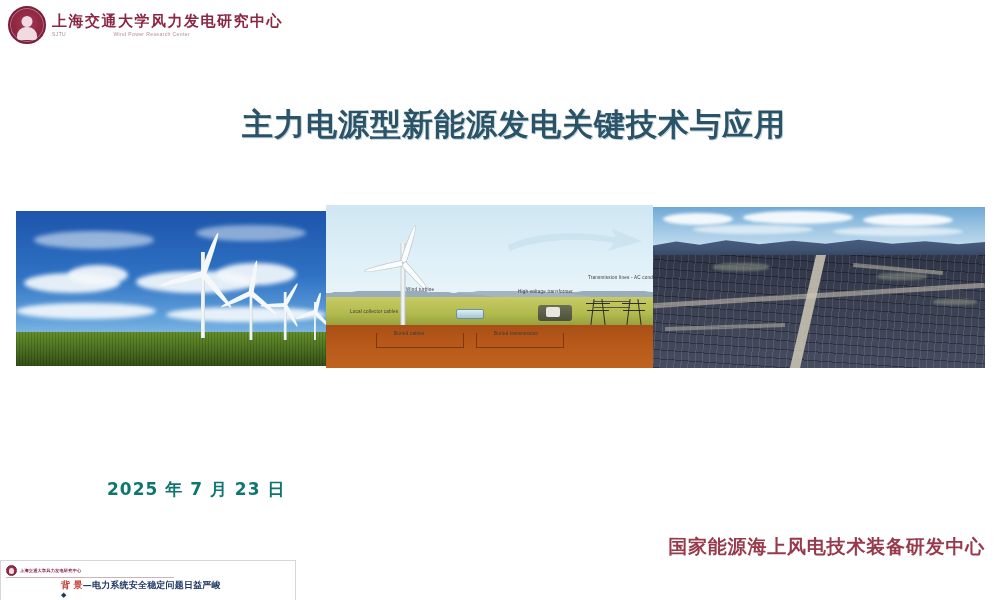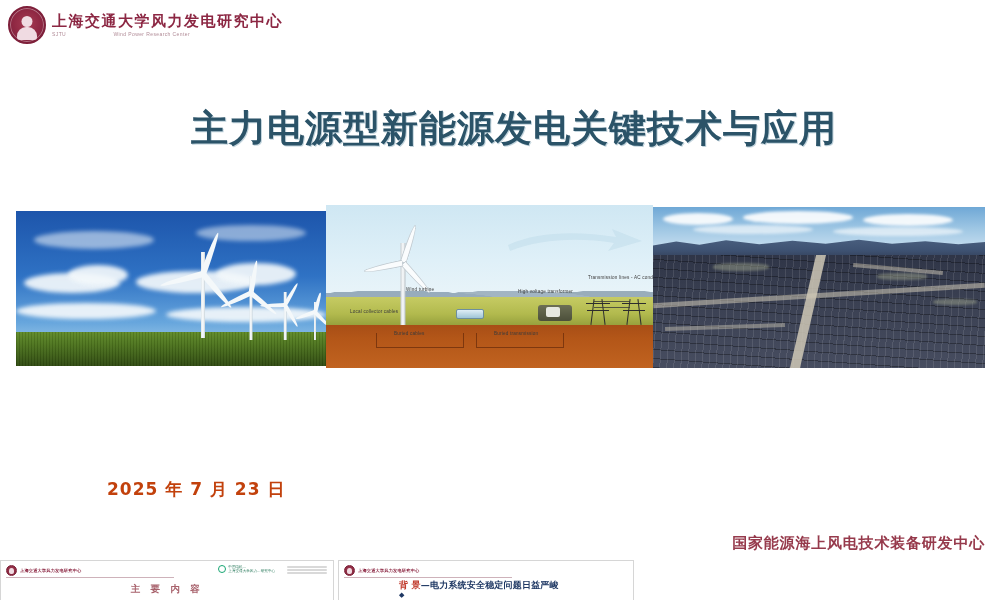--- a/index.html
+++ b/index.html
@@ -50,21 +50,21 @@
     font-size: 5px; color: #b08a96; letter-spacing: .4px;
     display:flex; justify-content: space-between; width: 138px;
     filter: blur(.35px);
     white-space: nowrap;
   }
 
   
   .slide-title {
     position: absolute; left: 0; top: 104px; width: 1000px;
     text-align: center;
-    font-size: 37px; font-weight: 700;
+    font-size: 31px; font-weight: 700;
     letter-spacing: 1px;
     color: #2b5368;
     font-family: "DejaVu Sans", "Liberation Sans", sans-serif;
     text-shadow: 1px 1px 0 rgba(120,160,180,.45);
     padding-left: 28px;
   }
 
   
   .photo-strip { position: absolute; left: 0; top: 200px; width: 1000px; height: 175px; }
   .photo { position: absolute; overflow: hidden; }
@@ -197,28 +197,28 @@
   .author {
     position: absolute; left: 107px; top: 441px;
     font-size: 19px; font-weight: 700; letter-spacing: 1px;
     color: #8d3340;
     font-family: "DejaVu Sans", "Liberation Sans", sans-serif;
     text-shadow: 0 0 1.2px rgba(140,60,70,.45);
   }
   .date {
     position: absolute; left: 107px; top: 478px;
     font-size: 17px; font-weight: 600; letter-spacing: 1px;
-    color: #c2410c;
+    color: #0f766e;
     font-family: "DejaVu Sans", "Liberation Sans", sans-serif;
   }
 
   
   .center-name {
     position: absolute; right: 15px; top: 534px;
-    font-size: 15px; font-weight: 700; letter-spacing: .8px;
+    font-size: 19px; font-weight: 700; letter-spacing: .8px;
     color: #8e2a3d;
     font-family: Liberation Mono, monospace;
     opacity: .92;
   }
 
   
   .thumb-strip {
     position: absolute; left: 0; top: 560px; width: 1000px; height: 40px;
     display: flex; gap: 4px;
     background: #ffffff;
@@ -390,40 +390,20 @@
       <div class="ps-road r4"></div>
     </div>
   </div>
 
   <div class="date">2025 年 7 月 23 日</div>
 
   <div class="center-name">国家能源海上风电技术装备研发中心</div>
 
   <div class="thumb-strip">
 
-    <div class="thumb t-a">
-      <div class="mini-logo">
-        <div class="mini-seal"></div>
-        <div class="mini-name">上海交通大学风力发电研究中心</div>
-      </div>
-      <div class="mini-rule"></div>
-      <div class="green-badge">
-        <div class="green-dot"></div>
-        <div class="green-txt">
-          <div>中国电机…</div>
-          <div>上海交通大学风力…研究中心</div>
-        </div>
-      </div>
-      <div class="blur-lines">
-          <i></i>
-          <i></i>
-          <i></i>
-        </div>
-      <div class="thumb-title">主 要 内 容</div>
-    </div>
 
 
     <div class="thumb t-c">
       <div class="mini-logo">
         <div class="mini-seal"></div>
         <div class="mini-name">上海交通大学风力发电研究中心</div>
       </div>
       <div class="mini-rule"></div>
       <div class="thumb-head">
         <span class="th-red">背  景</span><span class="th-dark">—电力系统安全稳定问题日益严峻</span>

